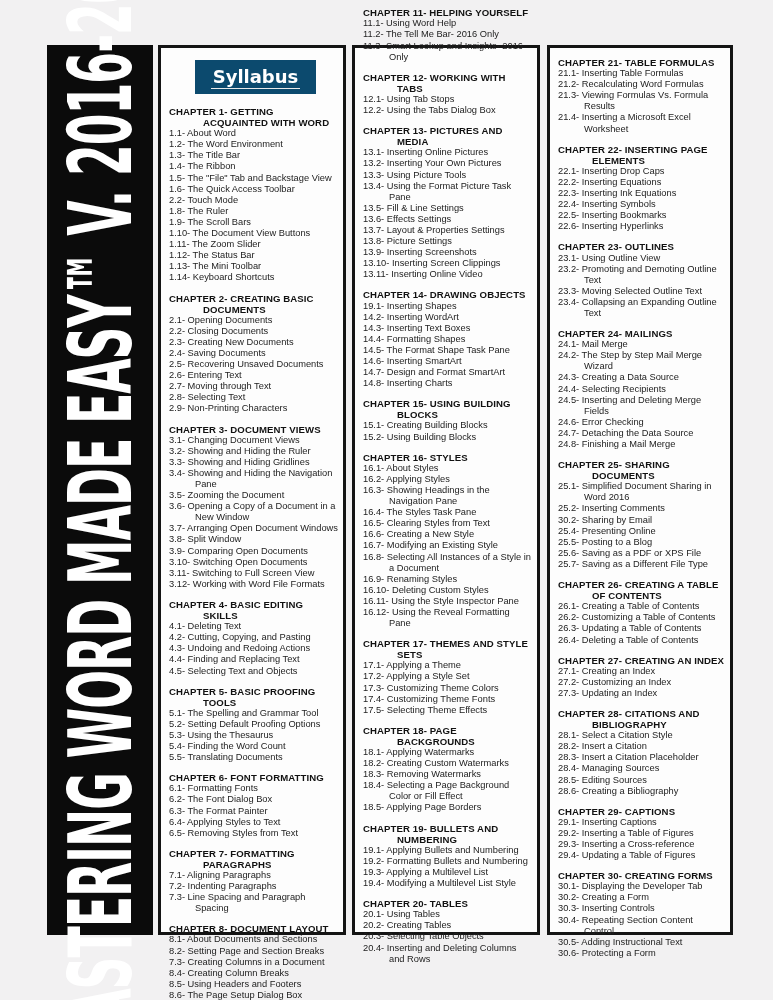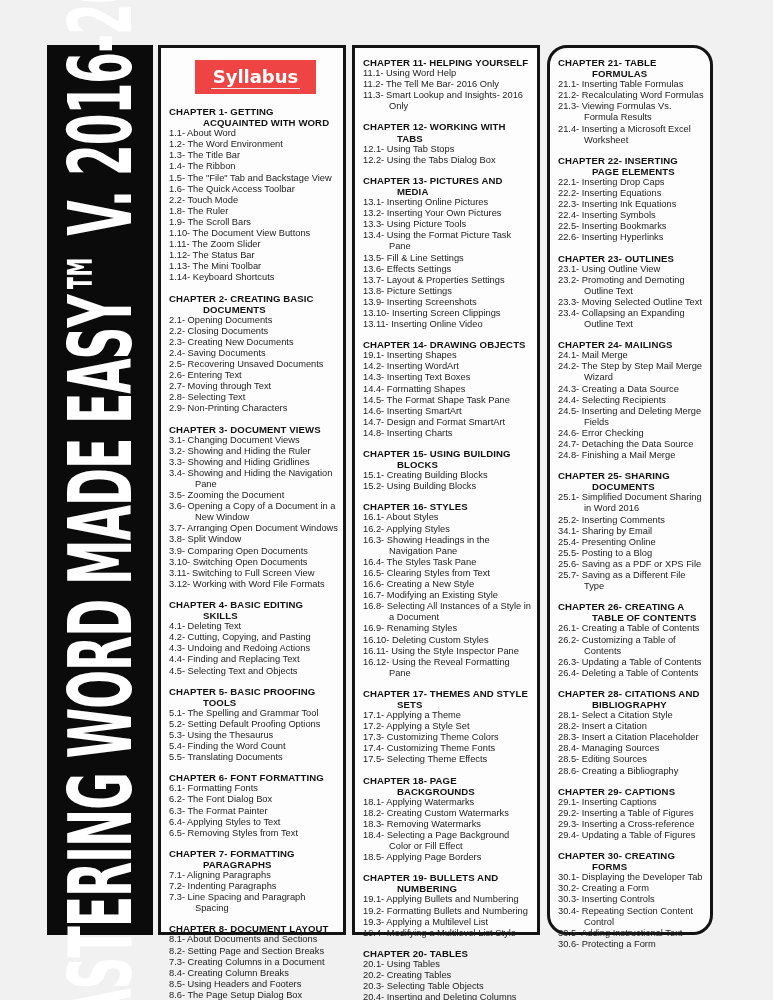--- a/index.html
+++ b/index.html
@@ -32,25 +32,25 @@
   
   .col{
     position:absolute;top:45px;height:890px;
     background:#fdfdfd;
     border:3px solid #141414;
     box-sizing:border-box;
     padding:9px 5px 8px 8px;
     display:flex;flex-direction:column;
   }
   .col1{left:158px;width:188px;}
-  .col2{left:352px;width:188px;}
-  .col3{left:547px;width:166px;border-radius:20px;}
+  .col2{left:352px;width:188px;justify-content:center;}
+  .col3{left:547px;width:186px;}
 
   .syllabus-box{
-    background:#ef4444;
+    background:#0c4a6e;
     margin:3px 22px 12px 26px;
     padding:6px 0 7px 0;
     text-align:center;
   }
   .syllabus-box span{
     color:#fff;font-weight:bold;font-size:18px;
     font-family:"DejaVu Sans",sans-serif;
     border-bottom:1.5px solid #e9e9e9;
     padding:0 2px 1px 2px;
   }
@@ -296,32 +296,38 @@
           <div class="toc-item">24.4- Selecting Recipients</div>
           <div class="toc-item">24.5- Inserting and Deleting Merge Fields</div>
           <div class="toc-item">24.6- Error Checking</div>
           <div class="toc-item">24.7- Detaching the Data Source</div>
           <div class="toc-item">24.8- Finishing a Mail Merge</div>
         </div>
         <div class="chapter">
           <div class="chapter-title">CHAPTER 25- SHARING DOCUMENTS</div>
           <div class="toc-item">25.1- Simplified Document Sharing in Word 2016</div>
           <div class="toc-item">25.2- Inserting Comments</div>
-          <div class="toc-item">34.1- Sharing by Email</div>
+          <div class="toc-item">30.2- Sharing by Email</div>
           <div class="toc-item">25.4- Presenting Online</div>
           <div class="toc-item">25.5- Posting to a Blog</div>
           <div class="toc-item">25.6- Saving as a PDF or XPS File</div>
           <div class="toc-item">25.7- Saving as a Different File Type</div>
         </div>
         <div class="chapter">
           <div class="chapter-title">CHAPTER 26- CREATING A TABLE OF CONTENTS</div>
           <div class="toc-item">26.1- Creating a Table of Contents</div>
           <div class="toc-item">26.2- Customizing a Table of Contents</div>
           <div class="toc-item">26.3- Updating a Table of Contents</div>
           <div class="toc-item">26.4- Deleting a Table of Contents</div>
+        </div>
+        <div class="chapter">
+          <div class="chapter-title">CHAPTER 27- CREATING AN INDEX</div>
+          <div class="toc-item">27.1- Creating an Index</div>
+          <div class="toc-item">27.2- Customizing an Index</div>
+          <div class="toc-item">27.3- Updating an Index</div>
         </div>
         <div class="chapter">
           <div class="chapter-title">CHAPTER 28- CITATIONS AND BIBLIOGRAPHY</div>
           <div class="toc-item">28.1- Select a Citation Style</div>
           <div class="toc-item">28.2- Insert a Citation</div>
           <div class="toc-item">28.3- Insert a Citation Placeholder</div>
           <div class="toc-item">28.4- Managing Sources</div>
           <div class="toc-item">28.5- Editing Sources</div>
           <div class="toc-item">28.6- Creating a Bibliography</div>
         </div>

